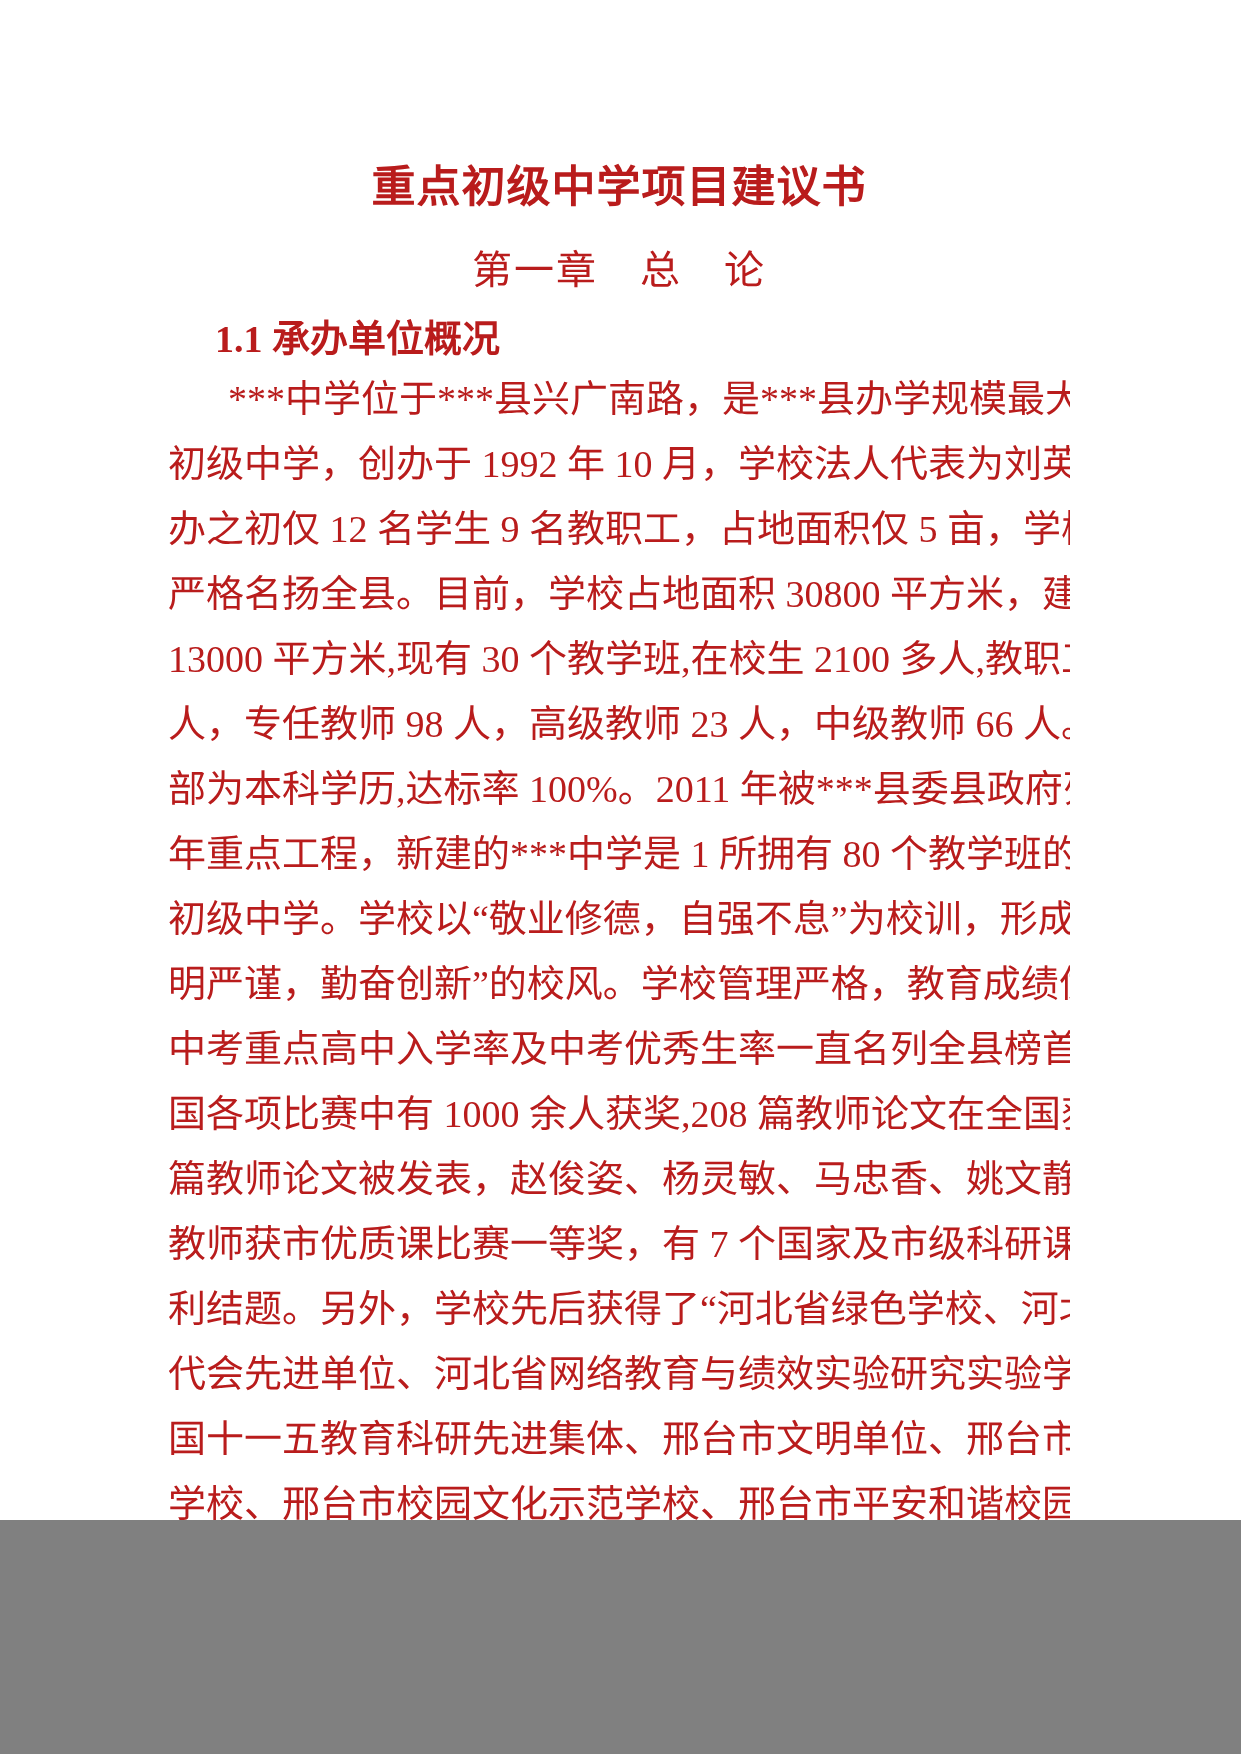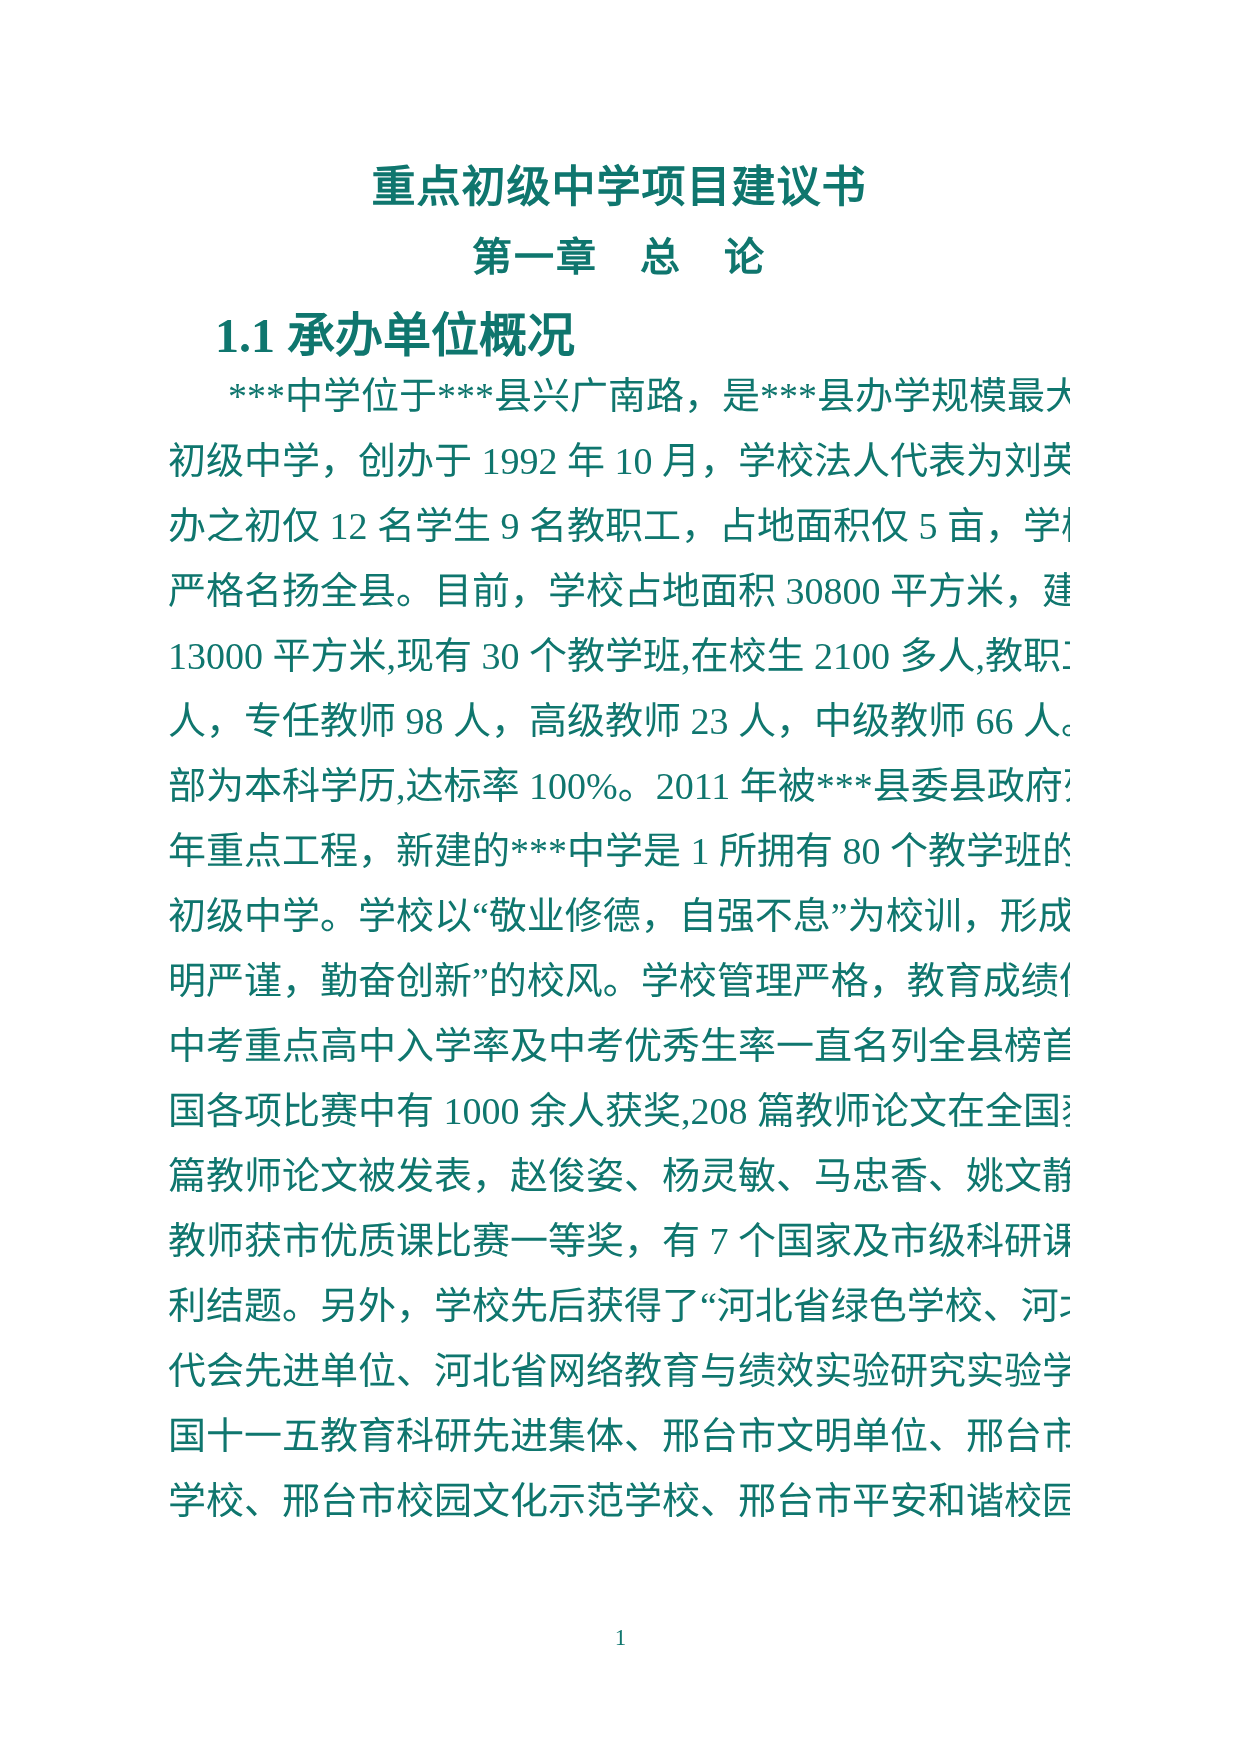--- a/index.html
+++ b/index.html
@@ -3,55 +3,55 @@
 <meta charset="utf-8">
 <style>
   html, body {
     margin: 0;
     padding: 0;
     background: #808080;
   }
   .page {
     position: relative;
     width: 1241px;
-    height: 1754px;
+    height: 1520px;
     margin: 0 auto;
     background: #ffffff;
-    color: #0f766e;
+    color: #b91c1c;
     font-family: "Liberation Serif", "DejaVu Serif", serif;
     overflow: hidden;
   }
   .content {
     position: absolute;
     left: 168px;
     top: 164px;
     width: 902px;
   }
   .doc-title {
     margin: 0;
     font-size: 44px;
     line-height: 48px;
     font-weight: bold;
     text-align: center;
     letter-spacing: 1px;
     white-space: nowrap;
   }
   .chapter-heading {
-    margin: 22px 0 0 0;
+    margin: 35px 0 0 0;
     font-size: 40px;
     line-height: 48px;
-    font-weight: bold;
+    font-weight: normal;
     text-align: center;
     letter-spacing: 2px;
     white-space: nowrap;
   }
   .section-heading {
-    margin: 30px 0 0 0;
+    margin: 20px 0 0 0;
     padding-left: 47px;
-    font-size: 48px;
+    font-size: 38px;
     line-height: 48px;
     font-weight: bold;
     text-align: left;
   }
   .body-text {
     margin-top: 4px;
   }
   .line {
     font-size: 38px;
     line-height: 65px;

